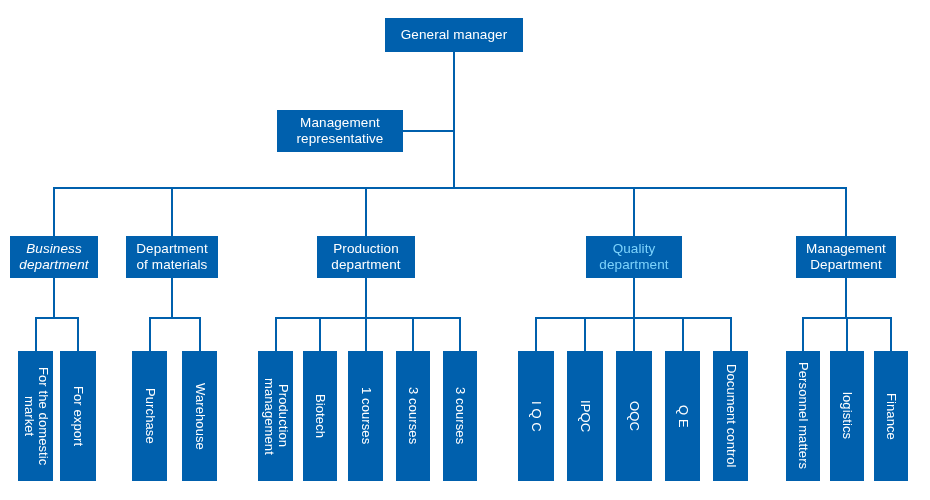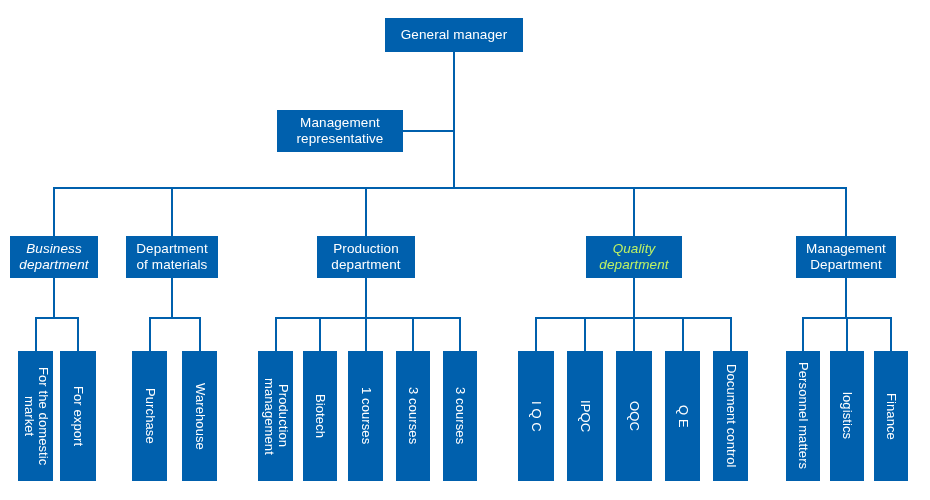--- a/index.html
+++ b/index.html
@@ -124,21 +124,21 @@
     </div>
     <div class="conn v" style="left: 412px; top: 317px; width: 2px; height: 34px; background: rgb(0, 96, 173);"></div>
     <div class="node v" style="left: 396px; top: 351px; width: 34px; height: 130px; background: rgb(0, 96, 173); color: rgb(255, 255, 255);">
       <span class="vtext">3 courses</span>
     </div>
     <div class="conn v" style="left: 459px; top: 317px; width: 2px; height: 34px; background: rgb(0, 96, 173);"></div>
     <div class="node v" style="left: 443px; top: 351px; width: 34px; height: 130px; background: rgb(0, 96, 173); color: rgb(255, 255, 255);">
       <span class="vtext">3 courses</span>
     </div>
     <div class="conn v" style="left: 633px; top: 187px; width: 2px; height: 49px; background: rgb(0, 96, 173);"></div>
-    <div class="node h" style="left: 586px; top: 236px; width: 96px; height: 42px; background: rgb(0, 96, 173); color: #bef264; font-style: italic;">
+    <div class="node h" style="left: 586px; top: 236px; width: 96px; height: 42px; background: rgb(0, 96, 173); color: #7dd3fc;">
       <span class="htext">Quality
 department</span>
     </div>
     <div class="conn v" style="left: 633px; top: 278px; width: 2px; height: 41px; background: rgb(0, 96, 173);"></div>
     <div class="conn h" style="left: 535px; top: 317px; width: 196.5px; height: 2px; background: rgb(0, 96, 173);"></div>
     <div class="conn v" style="left: 535px; top: 317px; width: 2px; height: 34px; background: rgb(0, 96, 173);"></div>
     <div class="node v" style="left: 518px; top: 351px; width: 36px; height: 130px; background: rgb(0, 96, 173); color: rgb(255, 255, 255);">
       <span class="vtext">I Q C</span>
     </div>
     <div class="conn v" style="left: 584px; top: 317px; width: 2px; height: 34px; background: rgb(0, 96, 173);"></div>

